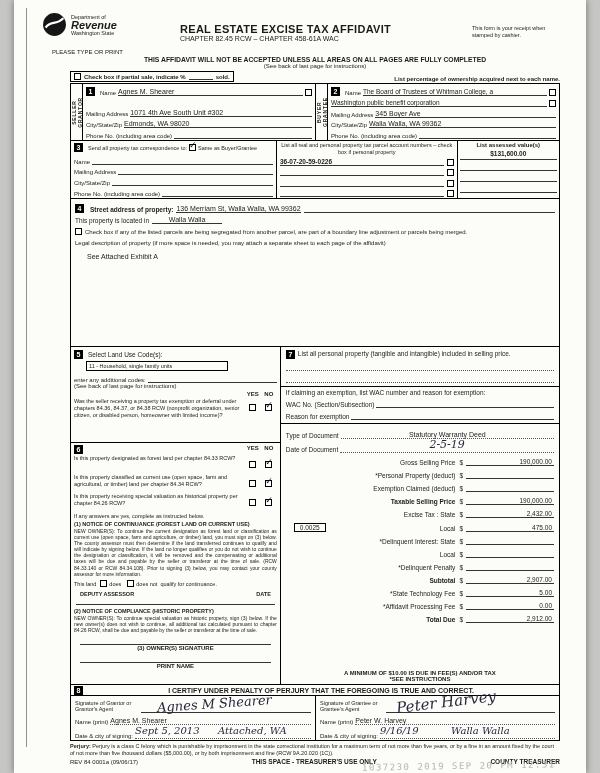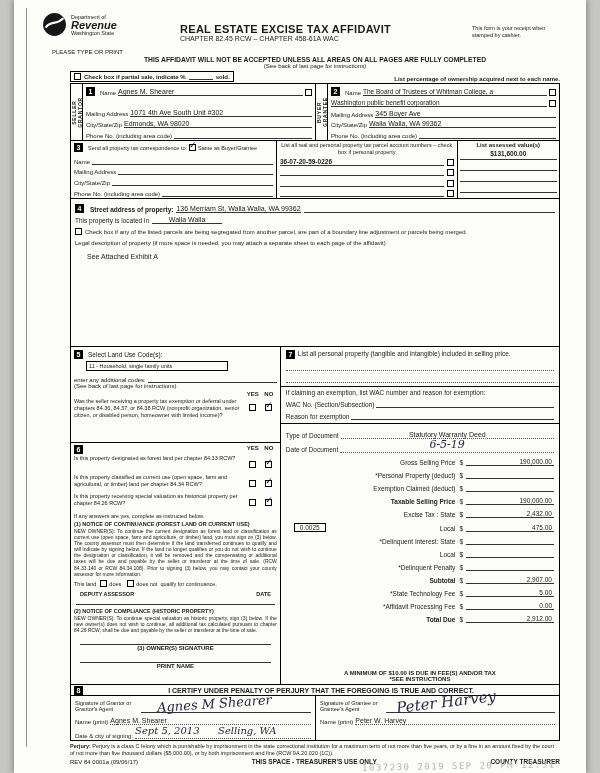--- a/index.html
+++ b/index.html
@@ -375,21 +375,21 @@
           <span class="t65">Reason for exemption</span>
           <span class="val ul"></span>
         </div>
         <div class="div7"></div>
         <div class="frow" style="height:13px">
           <span class="t65">Type of Document</span>
           <span class="val t7 dot" style="text-align:center">Statutory Warranty Deed</span>
         </div>
         <div class="frow" style="height:14px">
           <span class="t65">Date of Document</span>
-          <span class="val dot ctr"><span class="hand" style="font-size:11px">6-5-19</span></span>
+          <span class="val dot ctr"><span class="hand" style="font-size:11px">2-5-19</span></span>
         </div>
 
         <div class="mrow">
             <span class="sp"></span>
             <span class="mlabel">Gross Selling Price</span>
             <span class="mdollar">$</span>
             <span class="mval">190,000.00</span>
           </div>
         <div class="mrow">
             <span class="sp"></span>
@@ -484,34 +484,41 @@
           </div>
           <span class="sig hand">Agnes M Shearer</span>
           <div class="frow" style="height:12px">
             <span class="t6">Name (print)</span>
             <span class="val t7 dot">Agnes M. Shearer</span>
           </div>
           <div class="frow" style="height:14px">
             <span class="t6">Date &amp; city of signing:</span>
             <span class="val dot">
               <span class="hand handline" style="font-size:10px">Sept 5, 2013</span>
-              <span class="hand handline" style="font-size:10px;margin-left:14px">Selling, WA</span>
+              <span class="hand handline" style="font-size:10px;margin-left:14px">Attached, WA</span>
             </span>
           </div>
         </div>
         <div class="scol">
           <div class="sigrow">
             <span class="siglabel t55">Signature of Grantee or Grantee's Agent</span>
             <span class="val ul"></span>
           </div>
           <span class="sig2 hand">Peter Harvey</span>
           <div class="frow" style="height:12px">
             <span class="t6">Name (print)</span>
             <span class="val t7 dot">Peter W. Harvey</span>
           </div>
+          <div class="frow" style="height:14px">
+            <span class="t6">Date &amp; city of signing:</span>
+            <span class="val dot">
+              <span class="hand handline" style="font-size:10px">9/16/19</span>
+              <span class="hand handline" style="font-size:10px;margin-left:28px">Walla Walla</span>
+            </span>
+          </div>
         </div>
       </div>
     </div>
 
     <div class="perjury t55">
       <span class="b">Perjury:</span>
       <span>Perjury is a class C felony which is punishable by imprisonment in the state correctional institution for a maximum term of not more than five years, or by a fine in an amount fixed by the court of not more than five thousand dollars ($5,000.00), or by both imprisonment and fine (RCW 9A.20.020 (1C)).</span>
     </div>
     <div class="footrow">
       <span class="t6">REV 84 0001a (09/06/17)</span>

